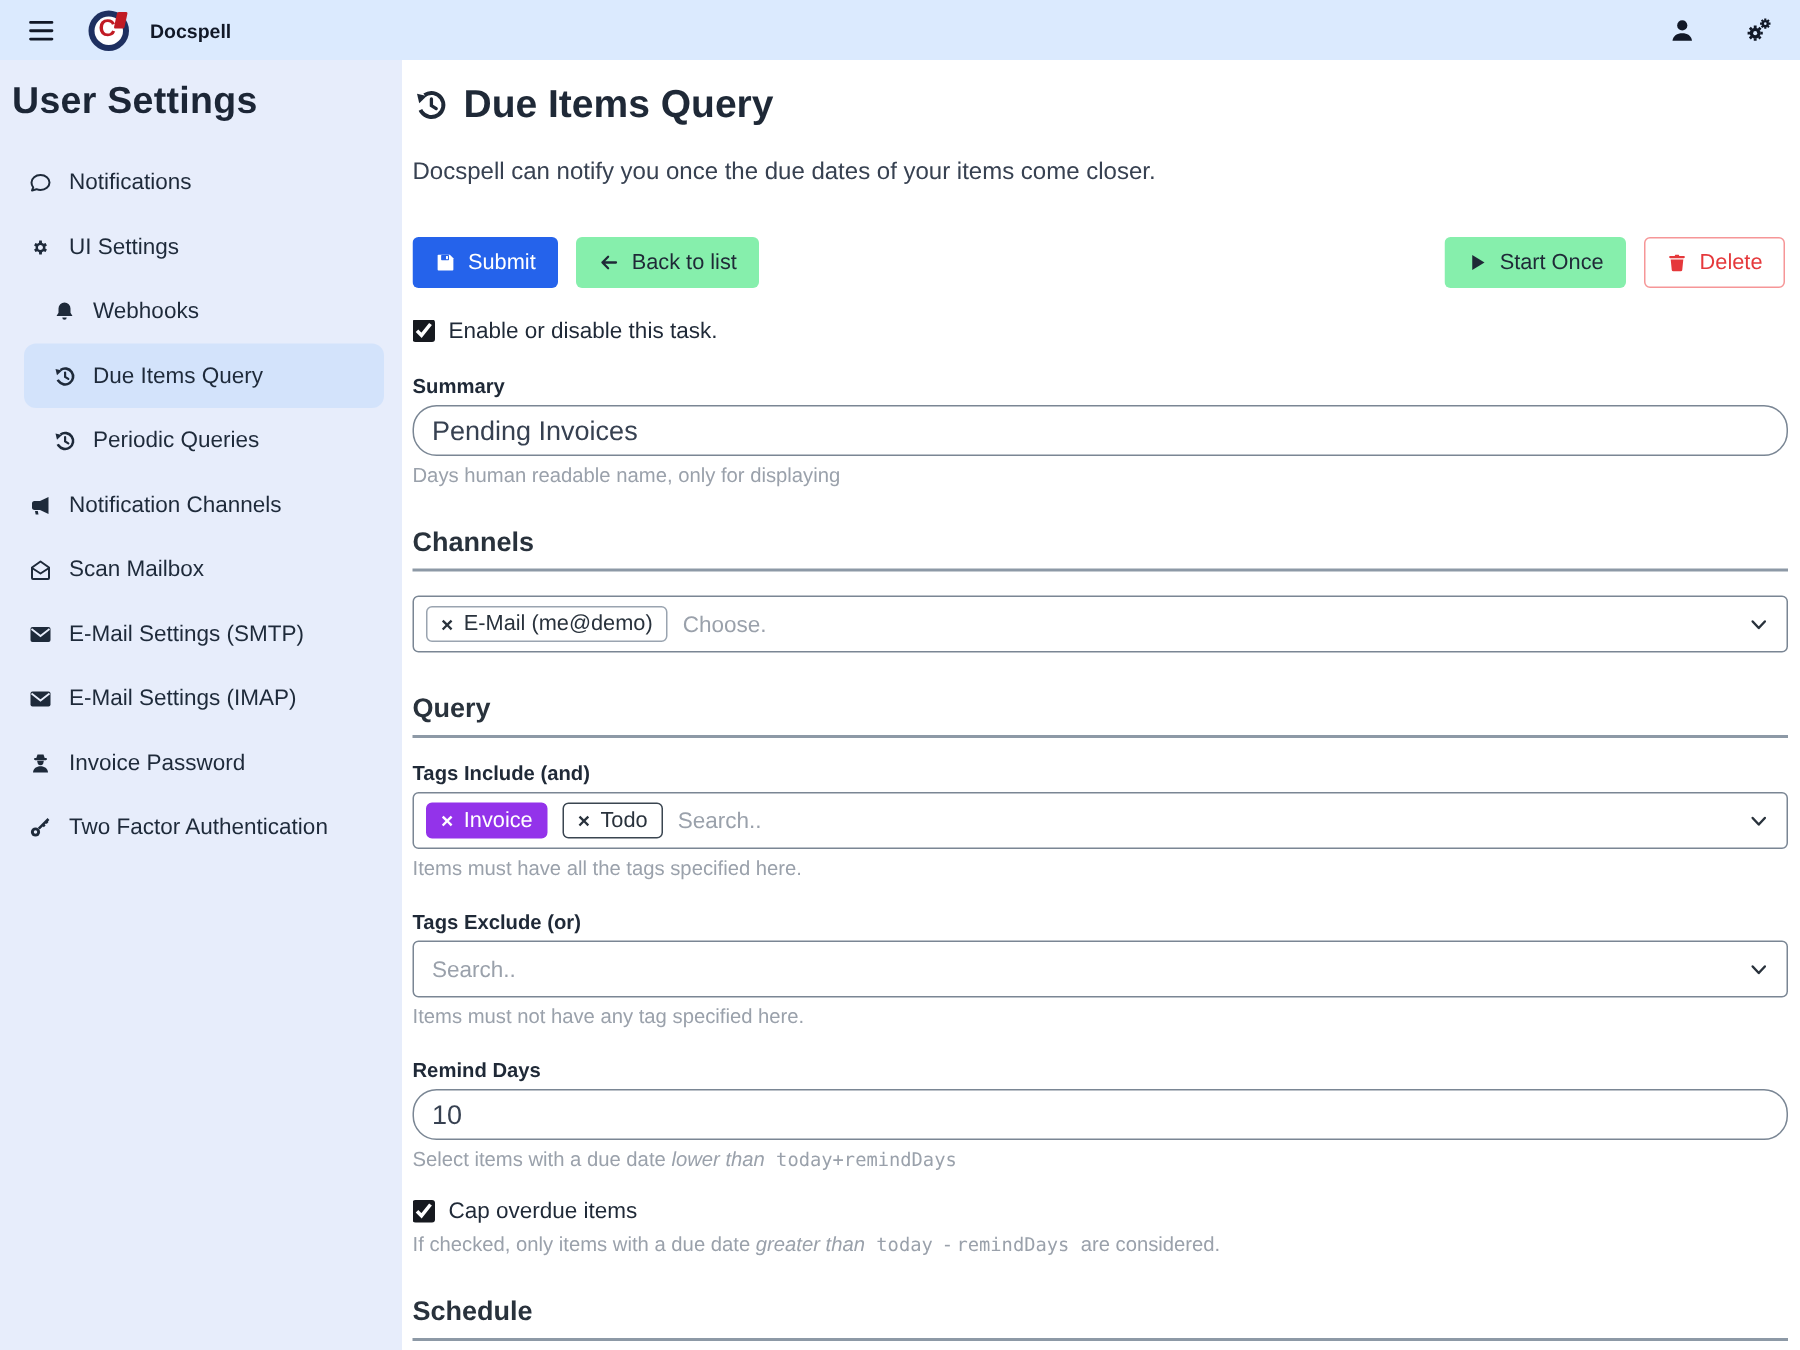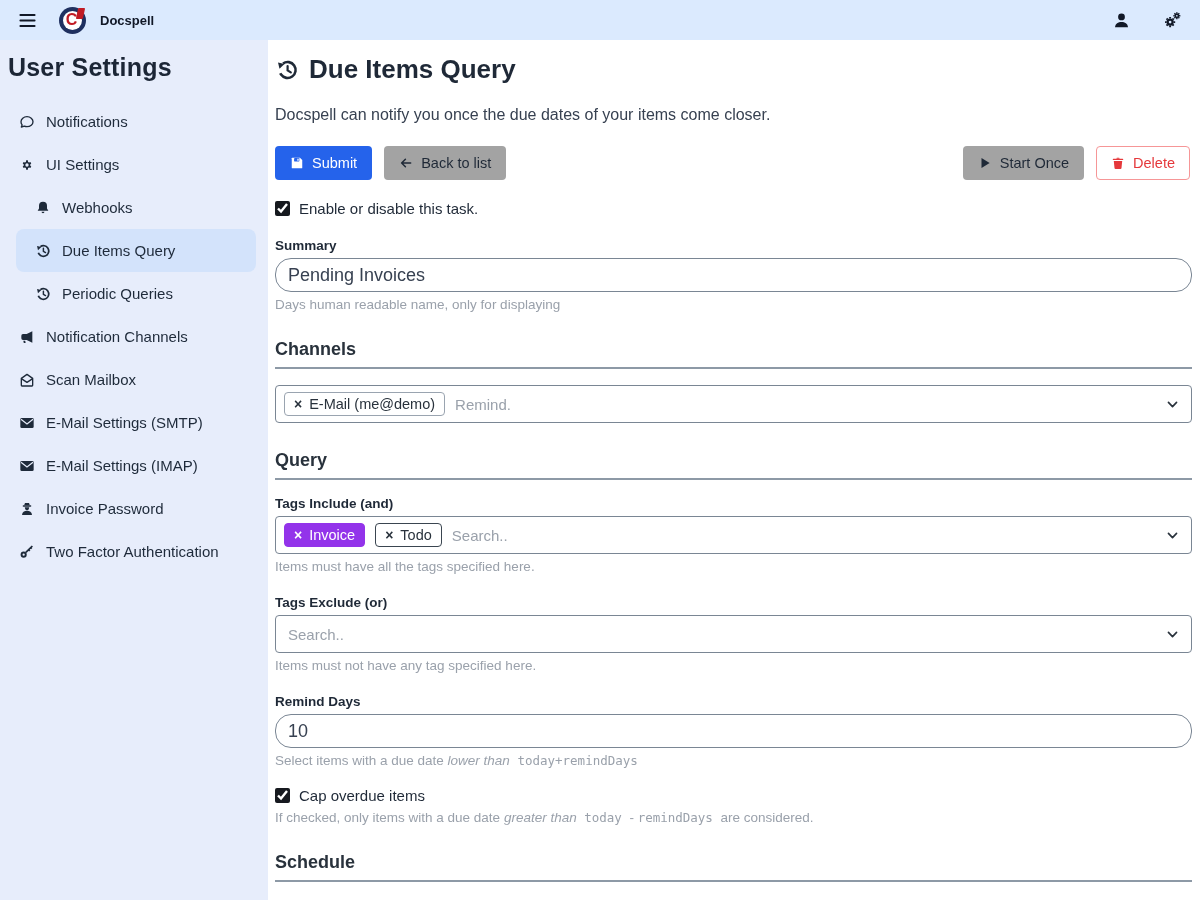--- a/index.html
+++ b/index.html
@@ -31,24 +31,24 @@
 
   .main { flex:1; background:#ffffff; padding:14px 8px 0 7px; position:relative; overflow:hidden; }
 
   
   .page-title { display:flex; align-items:center; gap:10px; font-size:26px; font-weight:bold; color:#1f2937; }
   .page-title svg { width:24px; height:24px; }
   .page-desc { margin-top:21px; font-size:16px; color:#374151; }
 
   .btn-row { margin-top:22px; display:flex; align-items:center; gap:12px; }
   .btn { display:inline-flex; align-items:center; gap:8px; font-size:14.5px; padding:8px 14px;
-    border-radius:4px; border:1px solid transparent; cursor:pointer; font-family:inherit; }
+    border-radius:4px; border:1px solid transparent; cursor:pointer; font-family:inherit;margin-top:12px; }
   .btn svg { width:14px; height:14px; }
   .btn-primary { background:#2563eb; color:#ffffff; }
-  .btn-gray { background:#a3a3a3; color:#1f2937; }
+  .btn-gray { background:#86efac; color:#1f2937; }
   .btn-danger { background:#ffffff; color:#e5383b; border-color:#f69697; margin-right:2px; }
   .btn-right { margin-left:auto; }
 
   
   .check-row { margin-top:20px; display:flex; align-items:center; gap:9px; font-size:15px; color:#1f2937; }
   input[type=checkbox] { width:15px; height:15px; accent-color:#16191f; }
 
   .field { margin-top:21px; }
   .field-label { font-size:13.5px; font-weight:bold; color:#1f2937; margin-bottom:5px; }
   .text-input { width:100%; height:34px; border:1px solid #7a8694; border-radius:16px; padding:0 12px;
@@ -329,21 +329,21 @@
       <input class="text-input" type="text" value="Pending Invoices" style="">
       <div class="help">Days human readable name, only for displaying</div>
     </div>
 
     <h2 class="section-h">Channels</h2>
     <div class="selectbox">
       <span class="chip">
         <span class="x">×</span>
         <span>E-Mail (me@demo)</span>
       </span>
-      <span class="sel-placeholder">Remind.</span>
+      <span class="sel-placeholder">Choose.</span>
       <span class="sel-chevron">
           <svg viewBox="0 0 24 24">
             <use href="#i-chevron-down"></use>
           </svg>
         </span>
     </div>
 
     <h2 class="section-h">Query</h2>
 
     <div class="field" style="margin-top:16px">

